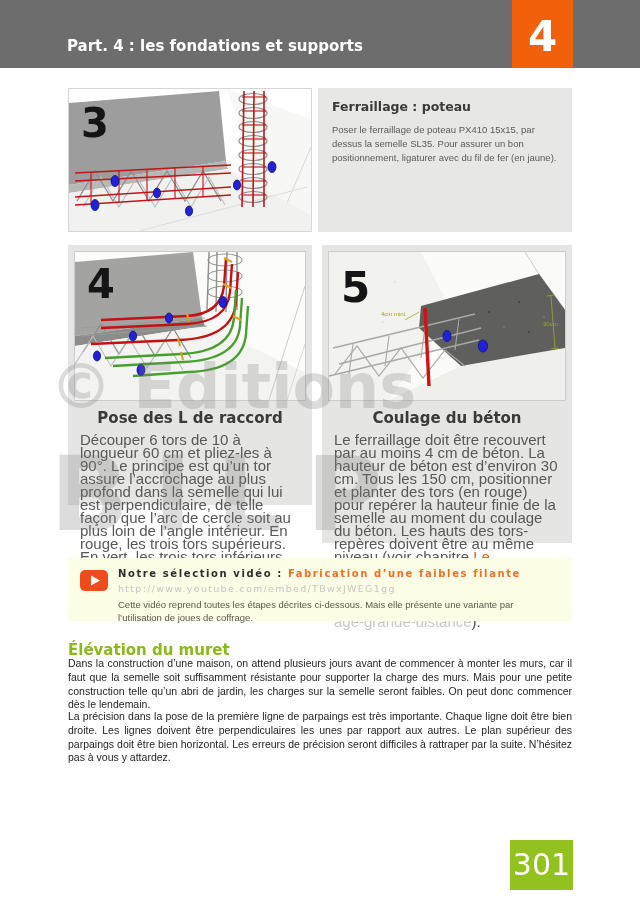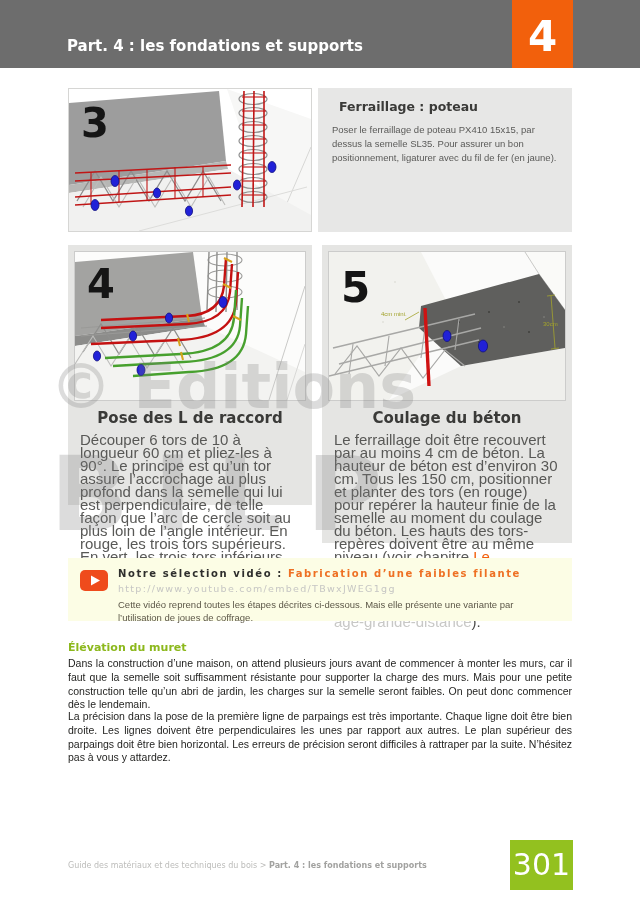--- a/index.html
+++ b/index.html
@@ -11,21 +11,21 @@
   .header-title{position:absolute;left:67px;top:37px;font-size:15px;font-weight:bold;color:#ffffff;}
   .chapter-badge{position:absolute;left:512px;top:0;width:61px;height:68px;background:#f2600c;
                  display:flex;align-items:center;justify-content:center;}
   .chapter-badge span{color:#ffffff;font-size:42px;font-weight:bold;line-height:1;margin-top:5px;}
 
   
   .fig3{position:absolute;left:68px;top:88px;width:244px;height:144px;background:#ffffff;
         border:1px solid #d6d6d4;box-sizing:border-box;}
   .panel3{position:absolute;left:318px;top:88px;width:254px;height:144px;background:#e7e7e6;
           box-sizing:border-box;padding:11px 14px;}
-  .panel-title{font-size:12.5px;font-weight:bold;color:#3a3a38;margin:0 0 9px 7px;}
+  .panel-title{font-size:12.5px;font-weight:bold;color:#3a3a38;margin:0 0 9px 0;}
   .panel-text{font-size:9.5px;color:#5a5a58;line-height:14px;margin:0;
               font-family:"Liberation Sans",sans-serif;}
 
   
   .panel4{position:absolute;left:68px;top:245px;width:244px;height:260px;background:#e5e5e3;}
   .panel5{position:absolute;left:322px;top:245px;width:250px;height:298px;background:#e5e5e3;}
   .panel-fig{display:block;margin:6px auto 0;background:#ffffff;border:1px solid #cccccb;}
   .caption{font-size:15px;font-weight:bold;color:#3a3a38;text-align:center;margin:8px 0 6px;}
   .cap-text{font-size:15px;color:#585856;line-height:13px;margin:0;padding:0 12px;
             font-family:"Liberation Sans",sans-serif;}
@@ -44,21 +44,21 @@
   .play{position:absolute;left:12px;top:12px;width:28px;height:21px;cursor:pointer;}
   .video-line1{position:absolute;left:50px;top:10px;font-size:10px;white-space:nowrap;}
   .video-label{font-weight:bold;color:#2e2e2c;letter-spacing:1.6px;}
   .video-title{font-weight:bold;color:#ee7023;letter-spacing:1.6px;cursor:pointer;}
   .video-url{position:absolute;left:50px;top:25px;font-size:9.5px;color:#c6c6c4;
              letter-spacing:1.3px;cursor:pointer;}
   .video-desc{position:absolute;left:50px;top:41px;width:432px;font-size:9.5px;
               line-height:12.5px;color:#5c5748;font-family:"Liberation Sans",sans-serif;}
 
   
-  .green-head{position:absolute;left:68px;top:641px;font-size:11px;font-weight:bold;color:#8cb81c;}
+  .green-head{position:absolute;left:68px;top:641px;font-size:15px;font-weight:bold;color:#8cb81c;}
   .para{position:absolute;left:68px;width:504px;font-size:10.5px;line-height:13.8px;color:#1f1f1d;
         text-align:justify;font-family:"Liberation Sans",sans-serif;margin:0;}
   .para1{top:657px;}
   .para2{top:710px;}
 
   
   .footer-bc{position:absolute;left:68px;top:861px;font-size:8px;color:#bcbcba;}
   .footer-bc b{color:#a2a2a0;}
   .page-badge{position:absolute;left:510px;top:840px;width:63px;height:50px;background:#93c11f;
               display:flex;align-items:center;justify-content:center;}
@@ -259,18 +259,17 @@
     </svg>
     <div class="video-line1"><span class="video-label">Notre sélection vidéo : </span><span class="video-title">Fabrication d’une faibles filante</span></div>
     <div class="video-url">http://www.youtube.com/embed/TBwxJWEG1gg</div>
     <div class="video-desc">Cette vidéo reprend toutes les étapes décrites ci-dessous. Mais elle présente une variante par l’utilisation de joues de coffrage.</div>
   </div>
 
   <div class="green-head">Élévation du muret</div>
   <p class="para para1">Dans la construction d’une maison, on attend plusieurs jours avant de commencer à monter les murs, car il faut que la semelle soit suffisamment résistante pour supporter la charge des murs. Mais pour une petite construction telle qu’un abri de jardin, les charges sur la semelle seront faibles. On peut donc commencer dès le lendemain.</p>
   <p class="para para2">La précision dans la pose de la première ligne de parpaings est très importante. Chaque ligne doit être bien droite. Les lignes doivent être perpendiculaires les unes par rapport aux autres. Le plan supérieur des parpaings doit être bien horizontal. Les erreurs de précision seront difficiles à rattraper par la suite. N’hésitez pas à vous y attardez.</p>
 
-  <div class="footer-bc"><span>Guide des matériaux et des techniques du bois &gt; </span><b>Part. 4 : les fondations et supports</b></div>
   <div class="page-badge">
     <span>301</span>
   </div>
 
 </div>
 
 </body></html>

